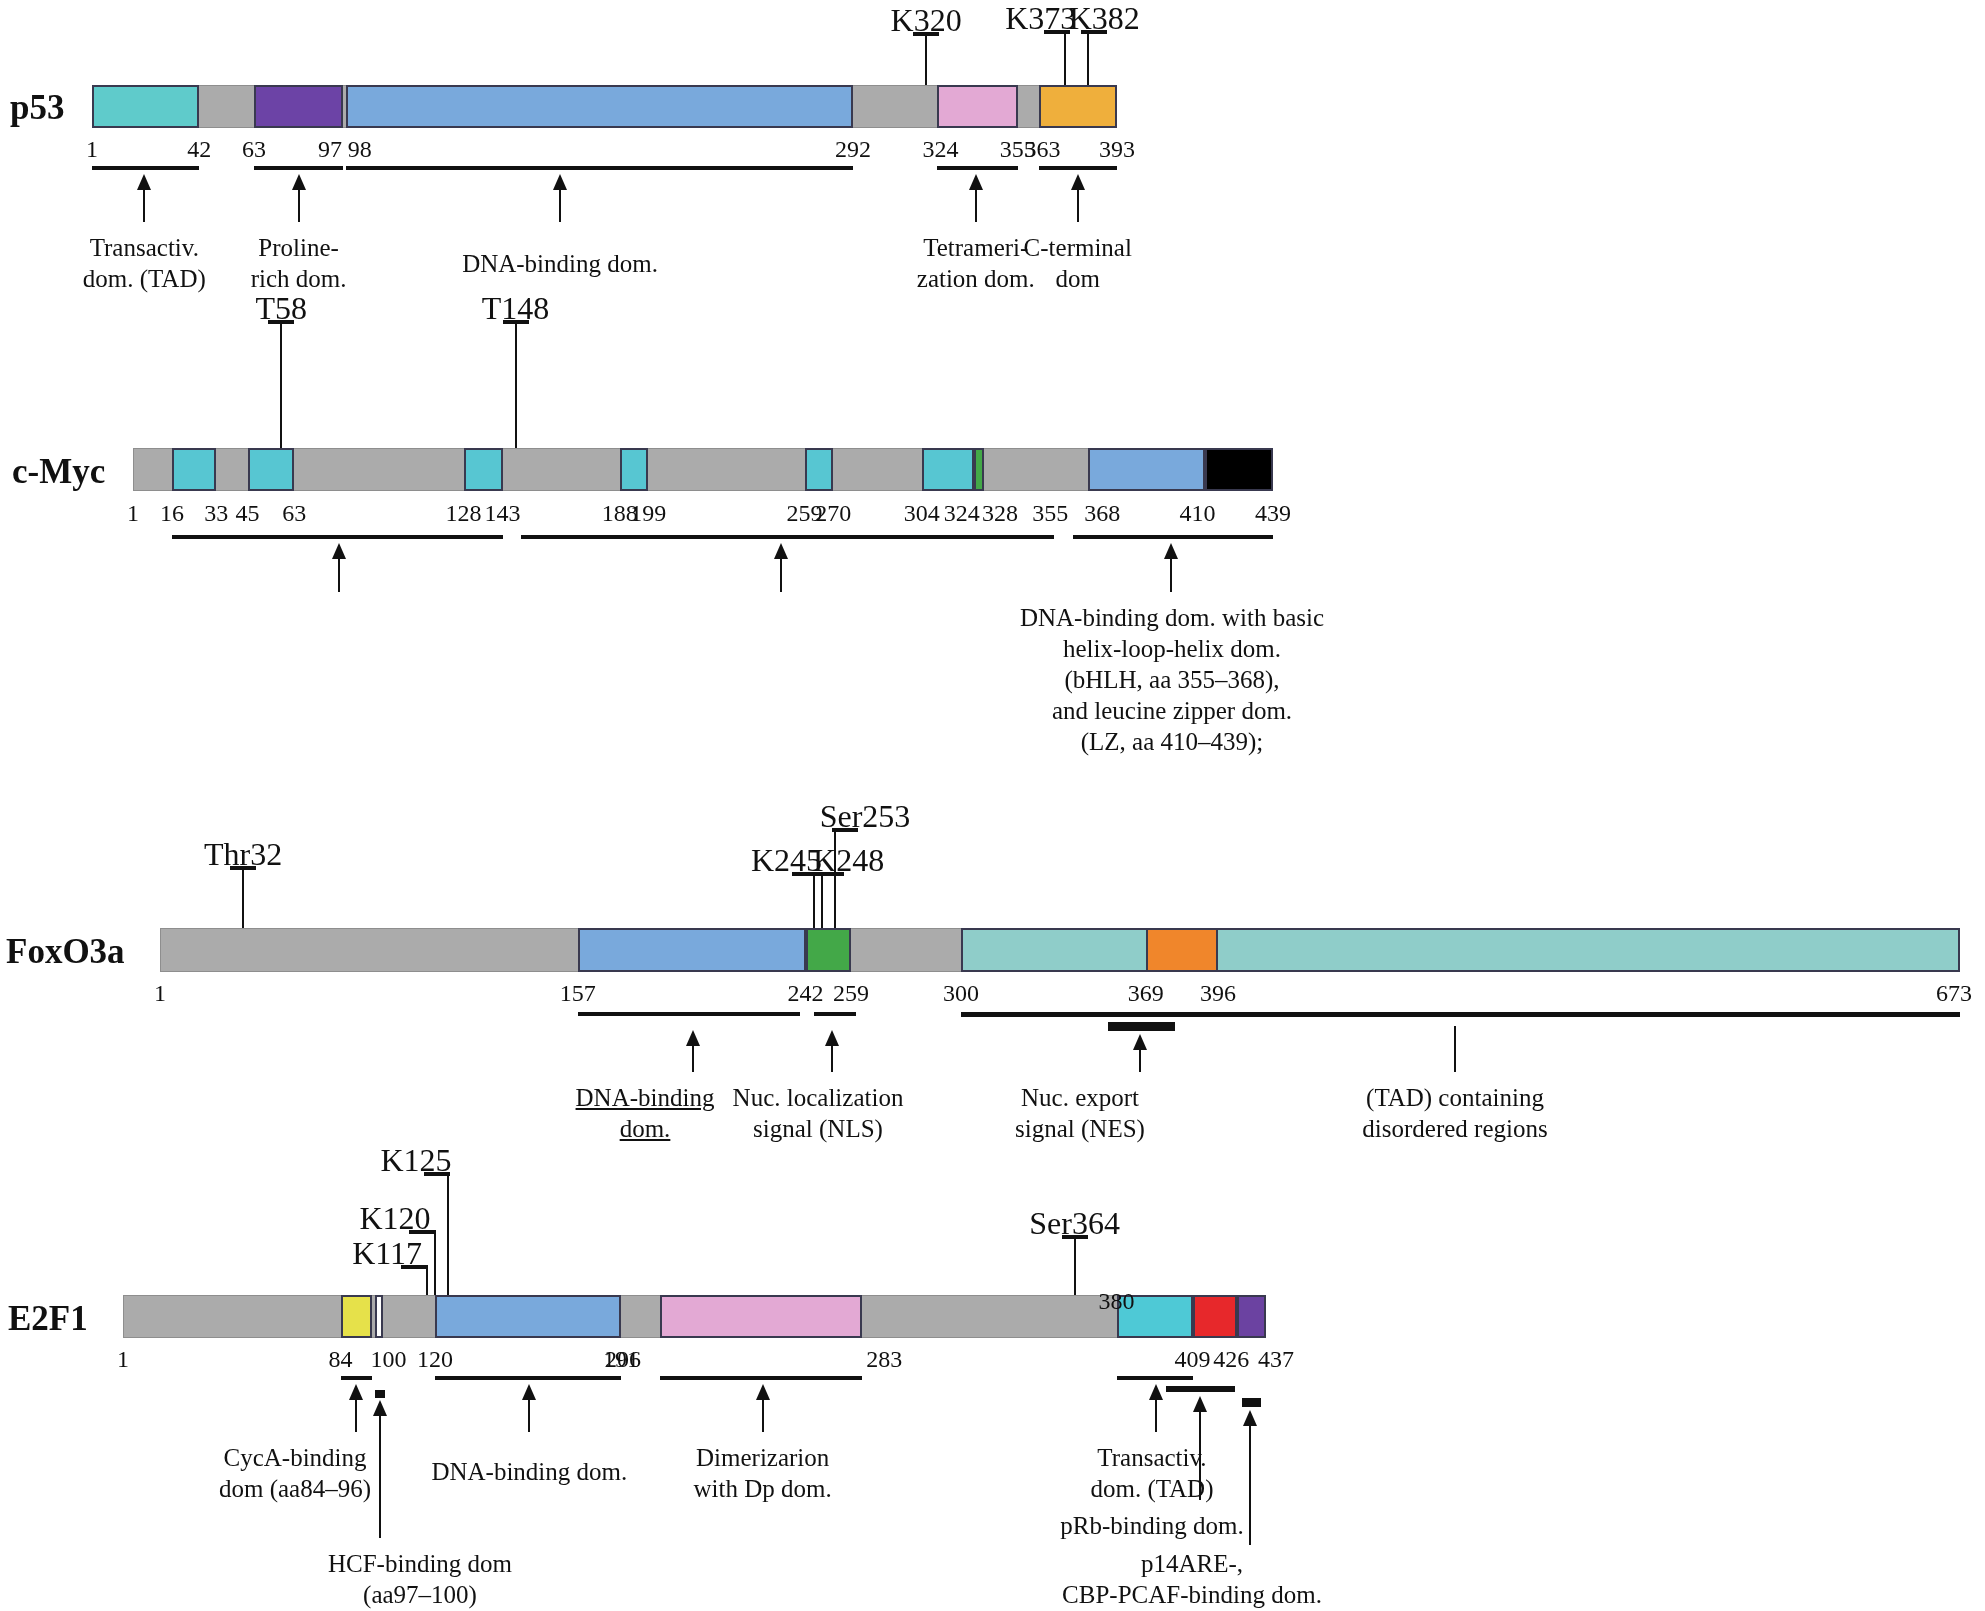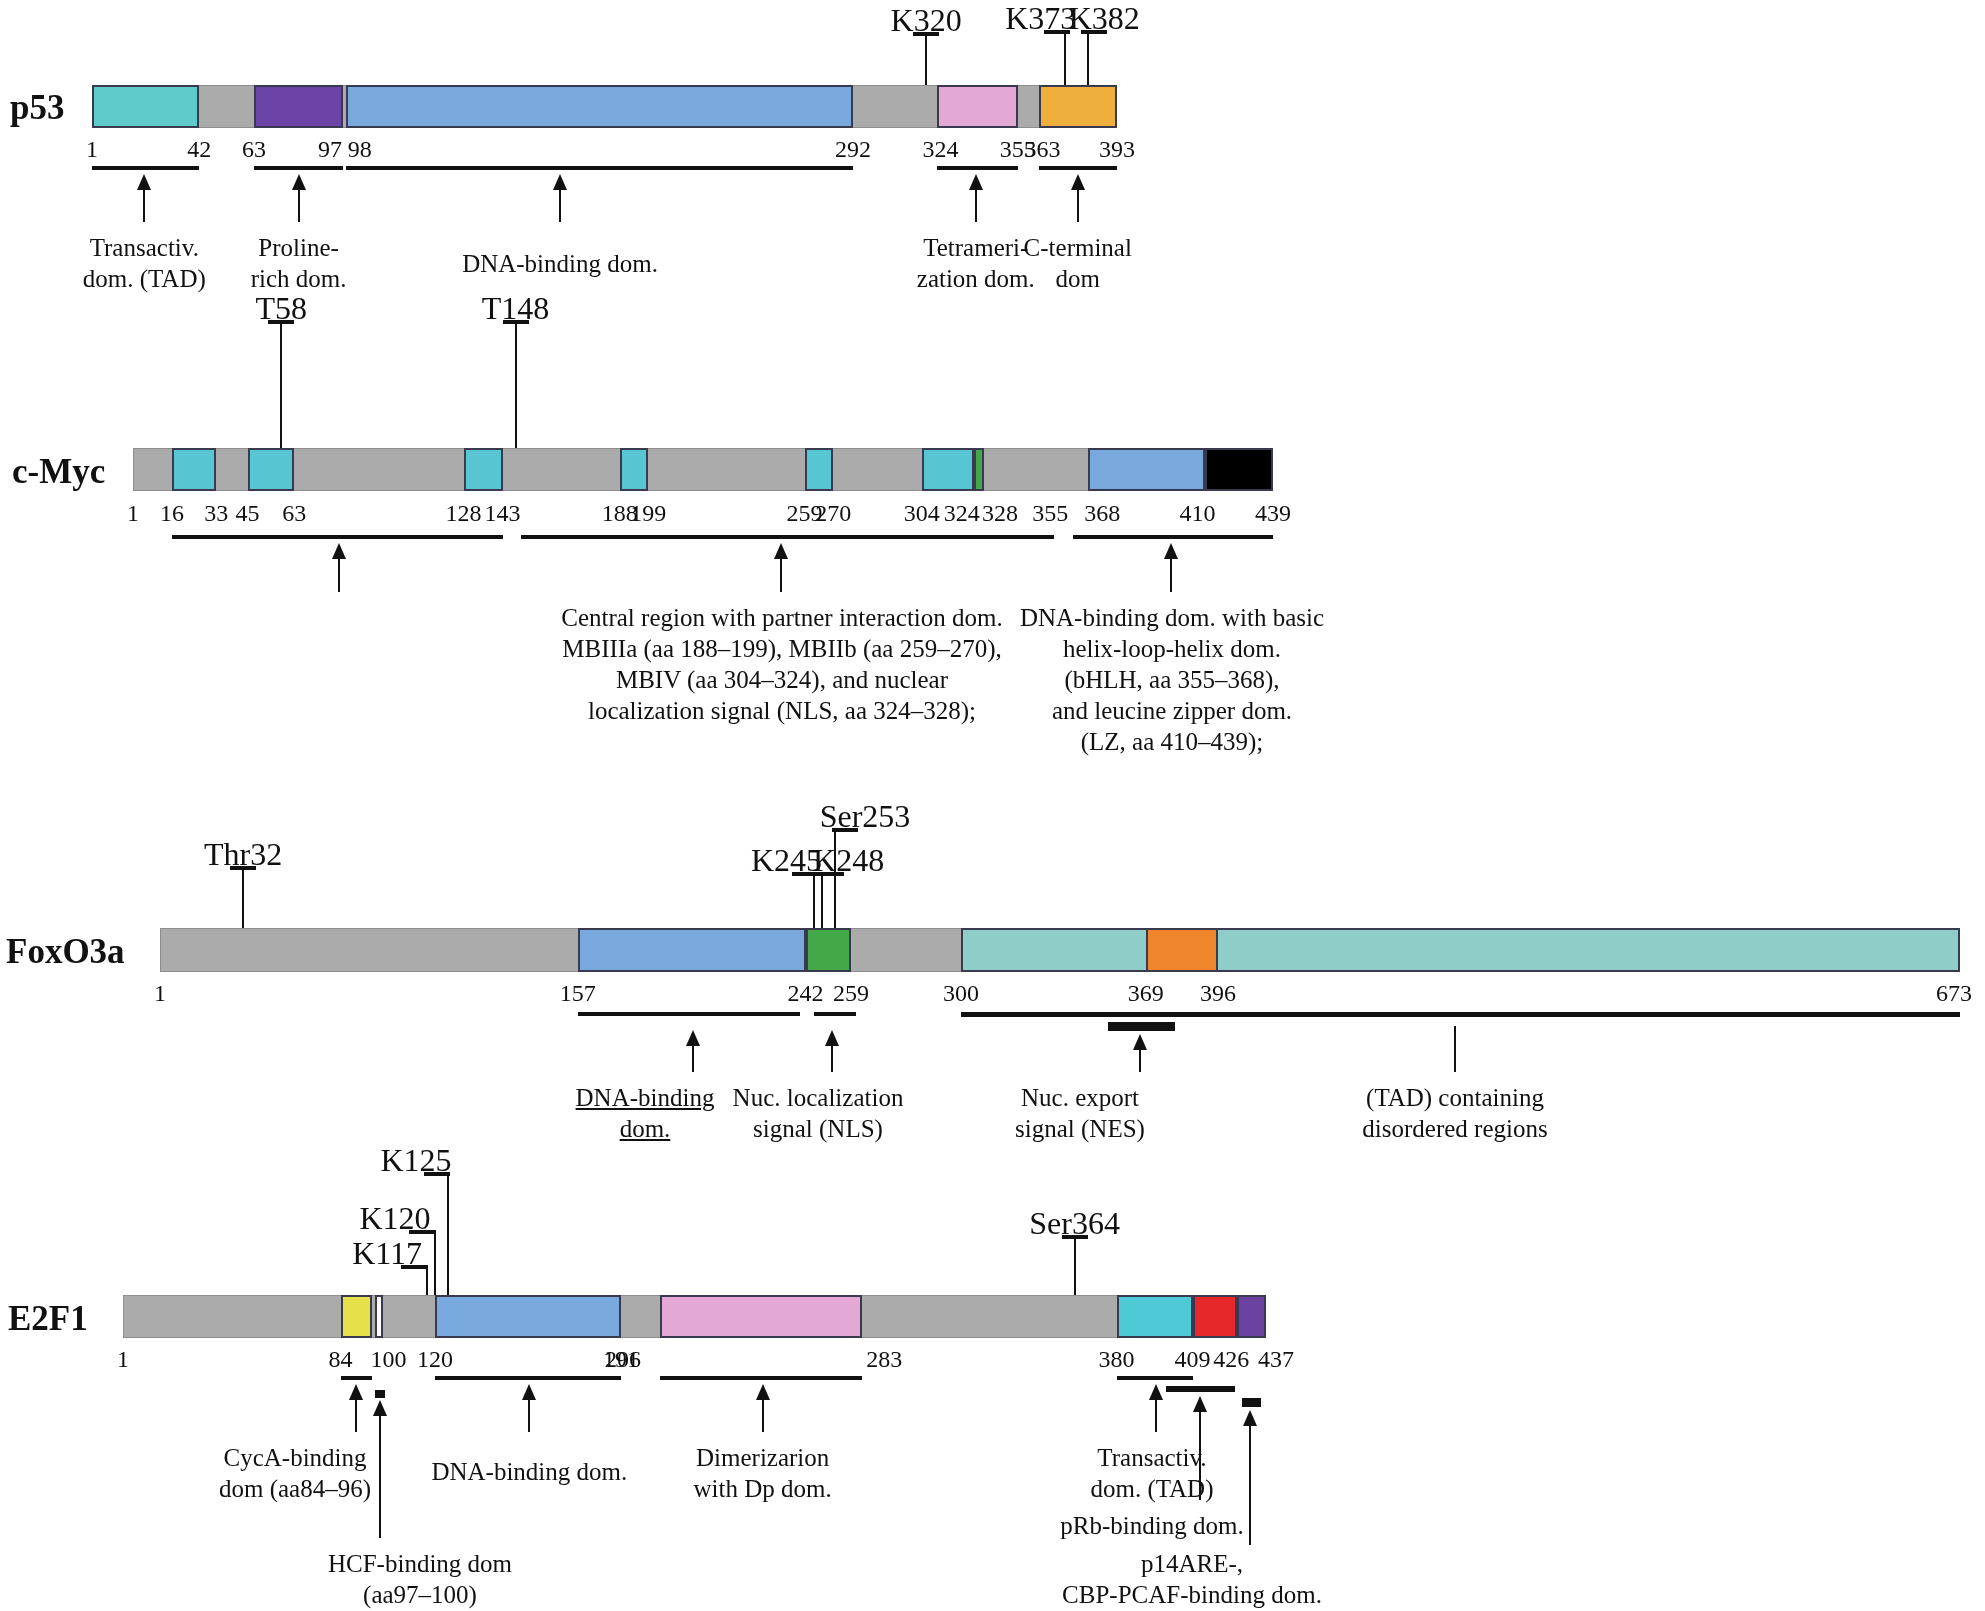--- a/index.html
+++ b/index.html
@@ -120,26 +120,20 @@
     <div class="num" style="left: 1102.21px; top: 500px;">368</div>
     <div class="num" style="left: 1197.52px; top: 500px;">410</div>
     <div class="num" style="left: 1273px; top: 500px;">439</div>
     <div class="uline" style="left: 172.041px; top: 535px; width: 330.548px; height: 4px;"></div>
     <div class="uline" style="left: 520.808px; top: 535px; width: 533.562px; height: 4px;"></div>
     <div class="uline" style="left: 1072.59px; top: 535px; width: 200.411px; height: 4px;"></div>
     <div class="ahead" style="left: 338.616px; top: 543px;"></div>
     <div class="aline" style="left: 337.616px; top: 557px; height: 35px;"></div>
     <div class="ahead" style="left: 781.082px; top: 543px;"></div>
     <div class="aline" style="left: 780.082px; top: 557px; height: 35px;"></div>
-    <div class="atext" style="left: 782px; top: 602px;">
-      <div>Central region with partner interaction dom.</div>
-      <div>MBIIIa (aa 188–199), MBIIb (aa 259–270),</div>
-      <div>MBIV (aa 304–324), and nuclear</div>
-      <div>localization signal (NLS, aa 324–328);</div>
-    </div>
     <div class="ahead" style="left: 1171.49px; top: 543px;"></div>
     <div class="aline" style="left: 1170.49px; top: 557px; height: 35px;"></div>
     <div class="atext" style="left: 1172px; top: 602px;">
       <div>DNA-binding dom. with basic</div>
       <div>helix-loop-helix dom.</div>
       <div>(bHLH, aa 355–368),</div>
       <div>and leucine zipper dom.</div>
       <div>(LZ, aa 410–439);</div>
     </div>
     <div class="pname" style="left: 6px; top: 932px;">FoxO3a</div>
@@ -216,21 +210,21 @@
     <div class="mline" style="left: 1073.63px; top: 1235px; height: 60px;"></div>
     <div class="mcap" style="left: 1061.63px; top: 1235px;"></div>
     <div class="mlabel" style="left: 1074.63px; top: 1205px;">Ser364</div>
     <div class="num" style="left: 123px; top: 1346px;">1</div>
     <div class="num" style="left: 340.589px; top: 1346px;">84</div>
     <div class="num" style="left: 388.534px; top: 1346px;">100</div>
     <div class="num" style="left: 434.966px; top: 1346px;">120</div>
     <div class="num" style="left: 621.096px; top: 1346px;">191</div>
     <div class="num" style="left: 623px; top: 1346px;">206</div>
     <div class="num" style="left: 862.28px; top: 1346px; margin-left: 22px;">283</div>
-    <div class="num" style="left: 1116.57px; top: 1346px;">380</div>
+    <div class="num" style="left: 1116.57px; top: 1288px;">380</div>
     <div class="num" style="left: 1192.6px; top: 1346px;">409</div>
     <div class="num" style="left: 1231.16px; top: 1346px;">426</div>
     <div class="num" style="left: 1276px; top: 1346px;">437</div>
     <div class="uline" style="left: 340.589px; top: 1376px; width: 31.4587px; height: 4px;"></div>
     <div class="uline" style="left: 434.966px; top: 1376px; width: 186.131px; height: 4px;"></div>
     <div class="uline" style="left: 660.42px; top: 1376px; width: 201.86px; height: 4px;"></div>
     <div class="uline" style="left: 1116.57px; top: 1376px; width: 76.0252px; height: 4px;"></div>
     <div class="uline" style="left: 374.67px; top: 1390px; width: 10.4862px; height: 8px;"></div>
     <div class="uline" style="left: 1166.38px; top: 1386px; width: 68.1606px; height: 6px;"></div>
     <div class="uline" style="left: 1242.41px; top: 1398px; width: 18.3509px; height: 9px;"></div>

